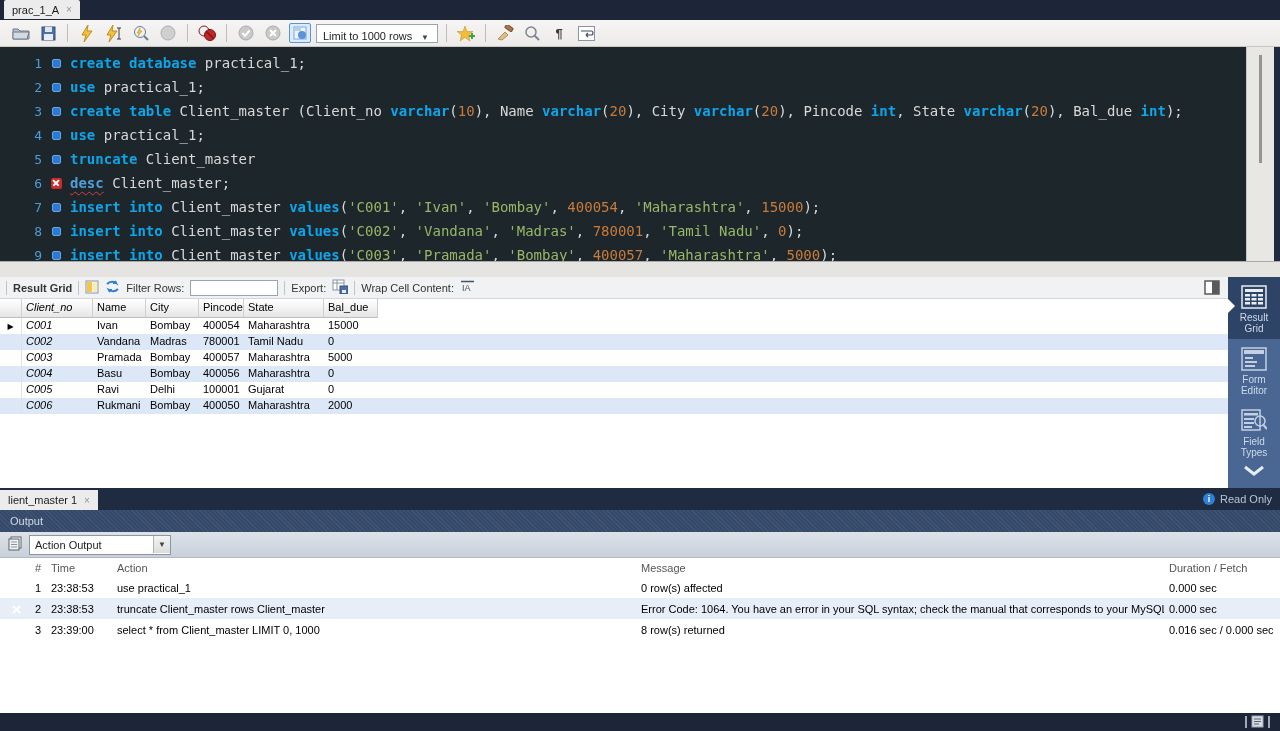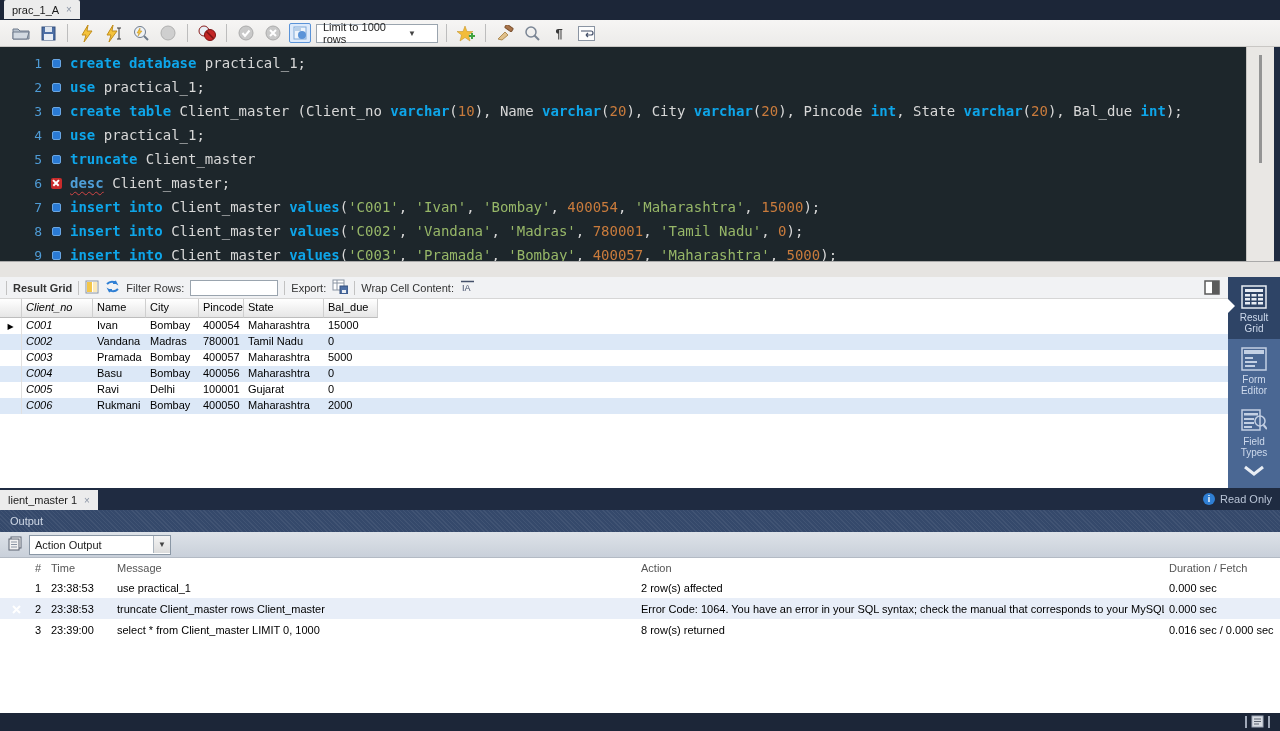--- a/index.html
+++ b/index.html
@@ -9,21 +9,21 @@
 
   
   #tabbar { position:absolute; top:0; left:0; width:100%; height:20px; background:#1c2638; display:flex; }
   .ed-tab { margin-left:4px; height:19px; background:#ececec; border-radius:2px 2px 0 0; display:flex; align-items:center; gap:7px; padding:0 8px; color:#1a1a1a; }
   .tab-close { color:#8a94a4; font-size:10px; cursor:pointer; }
 
   
   #toolbar { position:absolute; top:20px; left:0; width:100%; height:27px; background:linear-gradient(#f6f5f4,#ecebe9); border-bottom:1px solid #c9c7c4; display:flex; align-items:center; gap:5px; padding:0 10px; }
   .tsep { width:1px; height:18px; background:#bdbdbd; margin:0 3px; }
   .ticon { width:22px; height:20px; display:flex; align-items:center; justify-content:center; }
-  .limit-box { width:122px; height:19px; background:#fff; border:1px solid #9aa4ae; display:flex; align-items:center; justify-content:space-between; padding:0 21px 0 6px; }
+  .limit-box { width:122px; height:19px; background:#fff; border:1px solid #9aa4ae; display:flex; align-items:flex-end; justify-content:space-between; padding:0 8px 0 6px; }
   .limit-box .caret { color:#444; font-size:8px; }
   .hl-box { border:1px solid #5a93d8; background:#ddeafb; border-radius:2px; }
   .pilcrow { font-size:13px; font-weight:bold; color:#3a3a3a; }
 
   
   #editor { position:absolute; top:47px; left:0; width:100%; height:214px; display:flex; }
   #code-area { flex:1; background:#1d262b; overflow:hidden; padding-top:4px; }
   .code-line { height:24px; display:flex; align-items:center; white-space:pre; }
   .ln { width:42px; text-align:right; color:#4f9bd5; font:13px "DejaVu Sans Mono", monospace; flex:none; }
   .mkwrap { width:28px; display:flex; align-items:center; justify-content:center; flex:none; }
@@ -431,33 +431,33 @@
       </span>
       <div id="action-select">
         <span class="sel-text">Action Output</span>
         <span class="sel-btn">▼</span>
       </div>
     </div>
     <div id="out-head" class="ogrid">
       <div></div>
       <div class="onum-h">#</div>
       <div>Time</div>
+      <div>Action</div>
       <div>Message</div>
-      <div>Action</div>
       <div>Duration / Fetch</div>
     </div>
     <div id="out-rows">
         <div class="out-row ogrid">
           <div><span class="status-ic st-ok"><svg width="9" height="9">
                 <path d="M1 4.5 l2.5 3 4.5-6" stroke="#fff" stroke-width="2" fill="none"></path>
               </svg></span></div>
           <div class="onum">1</div>
           <div>23:38:53</div>
           <div>use practical_1</div>
-          <div>2 row(s) affected</div>
+          <div>0 row(s) affected</div>
           <div>0.000 sec</div>
         </div>
         <div class="out-row ogrid err-row">
           <div><span class="status-ic st-err"><svg width="9" height="9">
                 <path d="M1 1 l7 7 M8 1 l-7 7" stroke="#fff" stroke-width="2"></path>
               </svg></span></div>
           <div class="onum">2</div>
           <div>23:38:53</div>
           <div>truncate Client_master rows Client_master</div>
           <div>Error Code: 1064. You have an error in your SQL syntax; check the manual that corresponds to your MySQL serv...</div>

